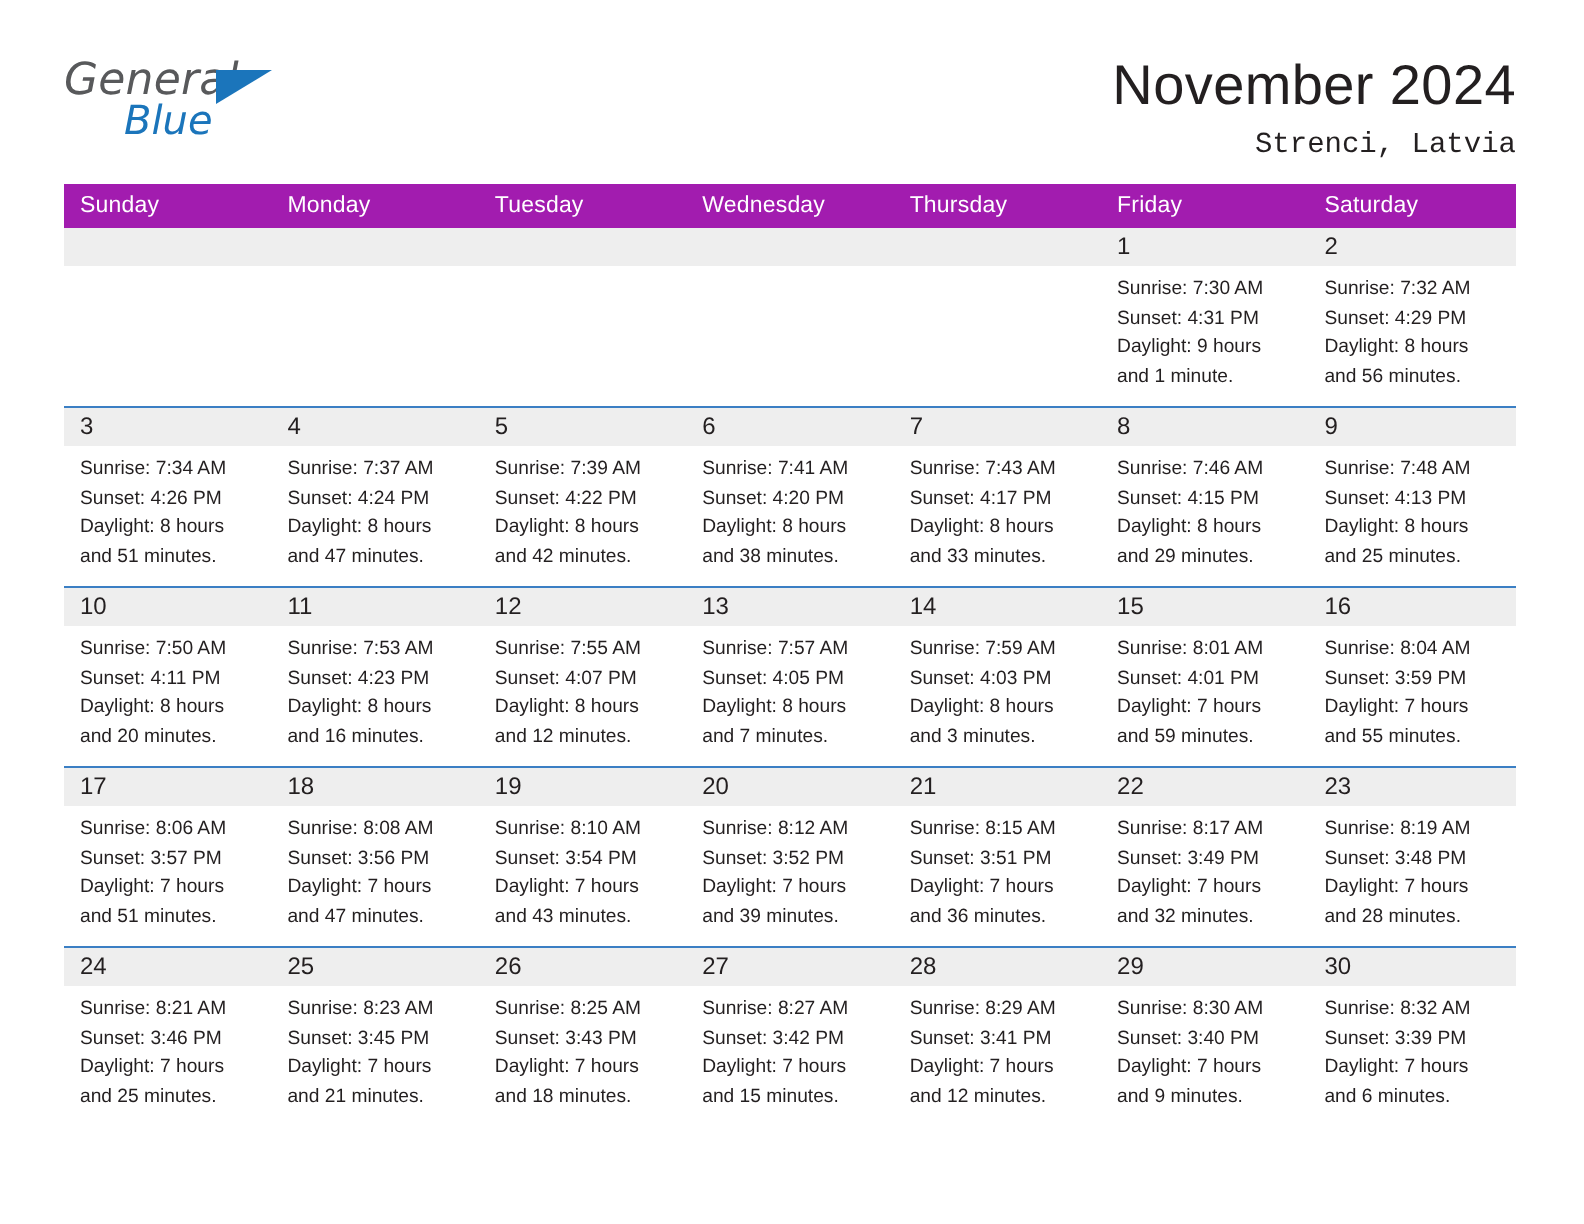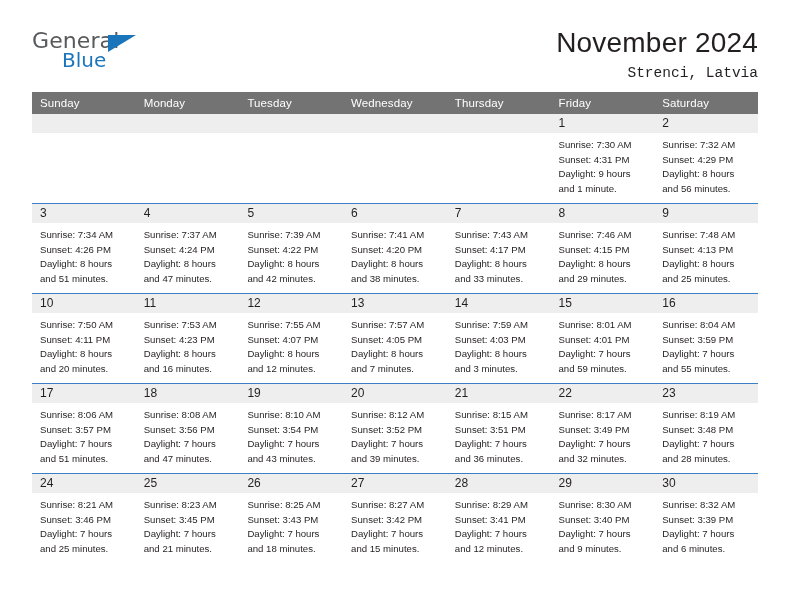--- a/index.html
+++ b/index.html
@@ -25,20 +25,21 @@
     align-items: flex-start;
     justify-content: space-between;
     padding: 28px 34px 0 32px;
     height: 92px;
   }
   .logo {
     position: relative;
     width: 130px;
     height: 52px;
     line-height: 1;
+    font-style: italic;
   }
   .logo-general {
     font-size: 22px;
     letter-spacing: 0.1px;
     color: #58595b;
     font-family: "DejaVu Sans", sans-serif;
     font-weight: 400;
     display: block;
     position: absolute;
     left: 0;
@@ -86,21 +87,21 @@
   }
 
   
   .cal {
     margin: 0 34px 0 32px;
     width: 726px;
     border-collapse: collapse;
     table-layout: fixed;
   }
   .cal th {
-    background: #737373;
+    background: #a21caf;
     color: #ffffff;
     font-size: 11.5px;
     font-weight: 400;
     text-align: left;
     padding: 5px 0 5px 8px;
     height: 21px;
     letter-spacing: 0.1px;
     border: none;
   }
   .cal td {

